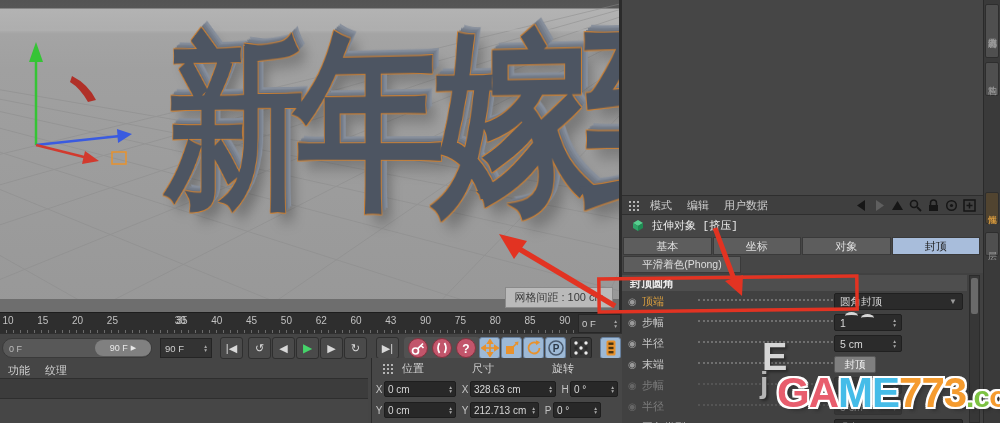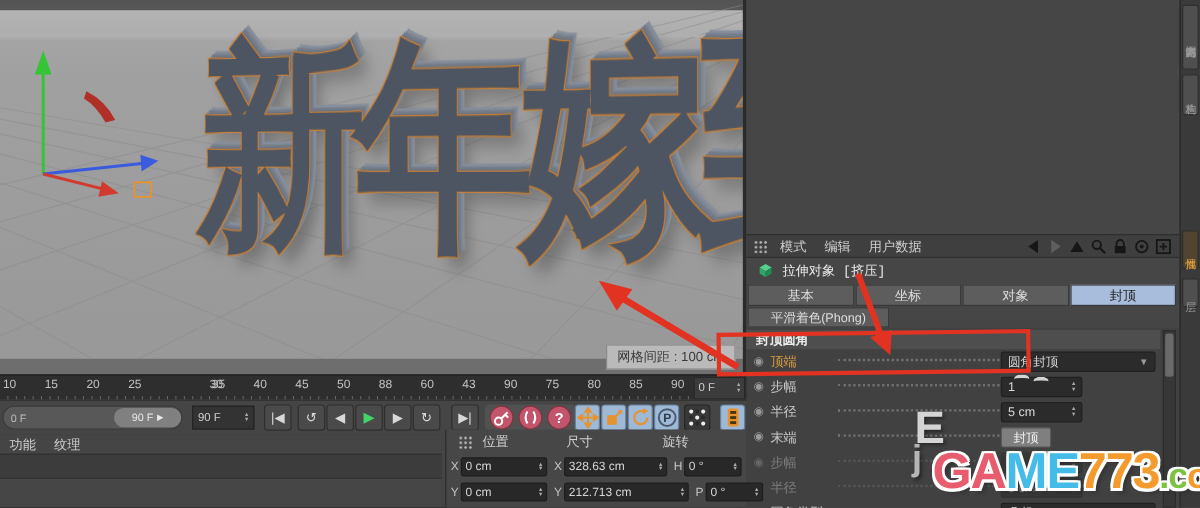--- a/index.html
+++ b/index.html
@@ -326,21 +326,21 @@
     <div id="ruler-ticks">
         <span class="tick-num" style="left: 8px;">10</span>
         <span class="tick-num" style="left: 42.8px;">15</span>
         <span class="tick-num" style="left: 77.6px;">20</span>
         <span class="tick-num" style="left: 112.4px;">25</span>
         <span class="tick-num" style="left: 147.2px; margin-left: 33px;">30</span>
         <span class="tick-num" style="left: 182px;">35</span>
         <span class="tick-num" style="left: 216.8px;">40</span>
         <span class="tick-num" style="left: 251.6px;">45</span>
         <span class="tick-num" style="left: 286.4px;">50</span>
-        <span class="tick-num" style="left: 321.2px;">88</span>
+        <span class="tick-num" style="left: 321.2px;">62</span>
         <span class="tick-num" style="left: 356px;">60</span>
         <span class="tick-num" style="left: 390.8px;">43</span>
         <span class="tick-num" style="left: 425.6px;">90</span>
         <span class="tick-num" style="left: 460.4px;">75</span>
         <span class="tick-num" style="left: 495.2px;">80</span>
         <span class="tick-num" style="left: 530px;">85</span>
         <span class="tick-num" style="left: 564.8px;">90</span>
       </div>
     <div id="cur-frame">
       <span>0 F</span>
@@ -505,21 +505,21 @@
         <div class="coord-row" style="top: 43px;">
           <span class="axis-label">Y</span>
           <div class="coord-box" style="width: 72px;">
             <span>0 cm</span>
             <span class="stepper">
               <span>▴</span>
               <span>▾</span>
             </span>
           </div>
           <span class="axis-label">Y</span>
-          <div class="coord-box" style="width: 104px;">
+          <div class="coord-box" style="width: 69px;">
             <span>212.713 cm</span>
             <span class="stepper">
               <span>▴</span>
               <span>▾</span>
             </span>
           </div>
           <span class="axis-label">P</span>
           <div class="coord-box" style="width: 48px;">
             <span>0 °</span>
             <span class="stepper">

